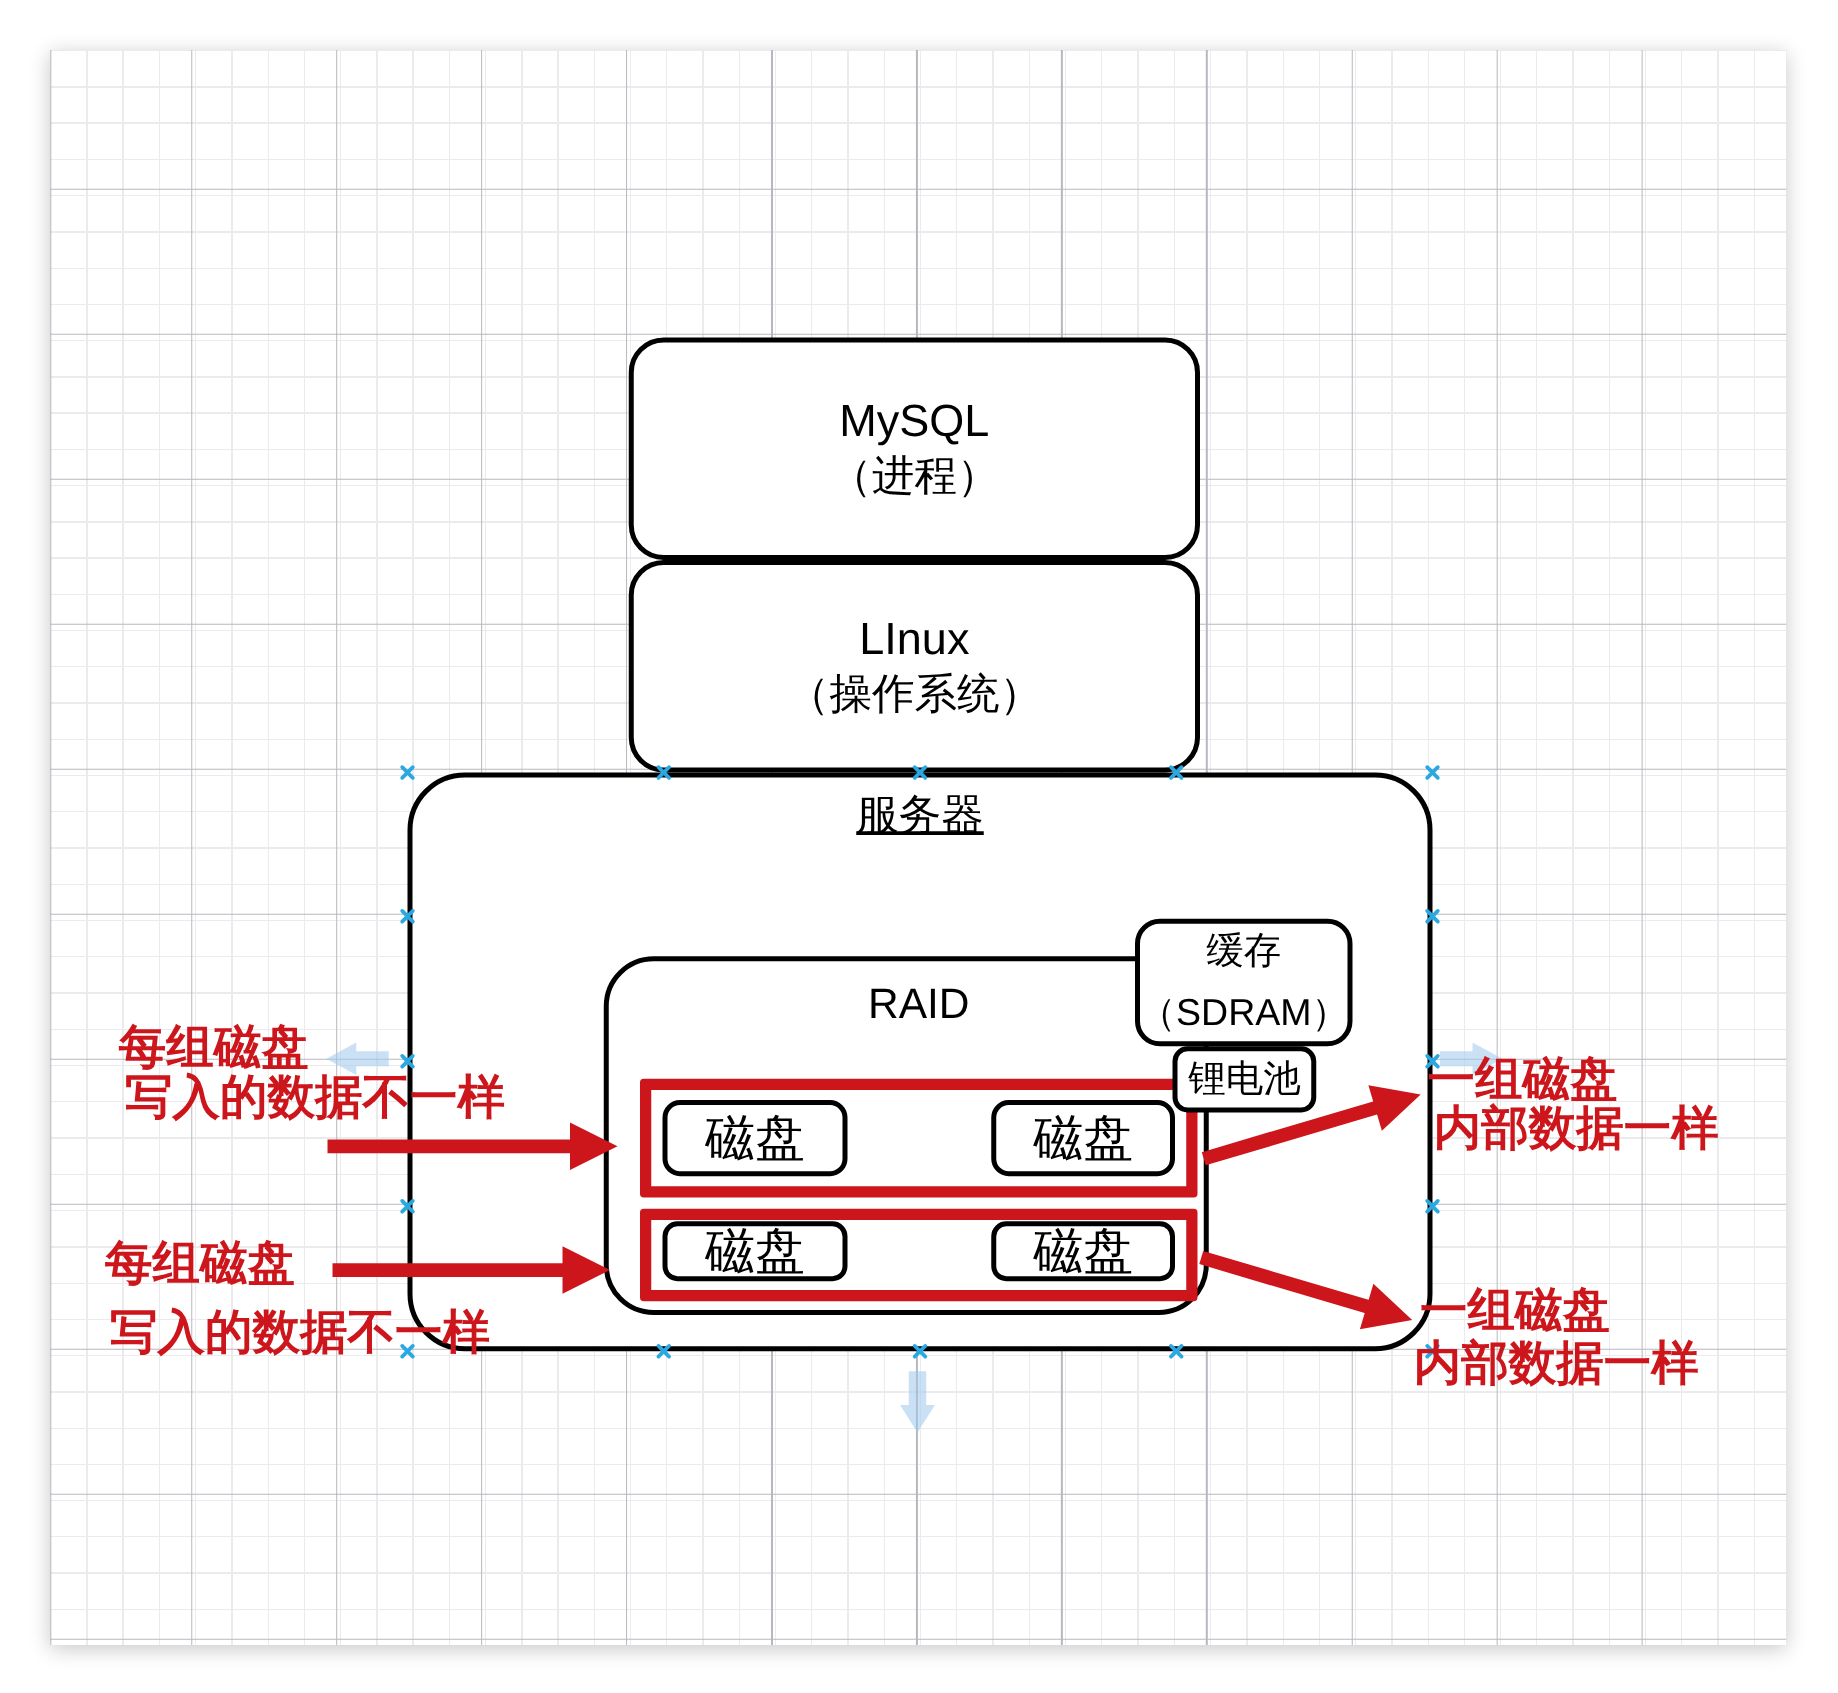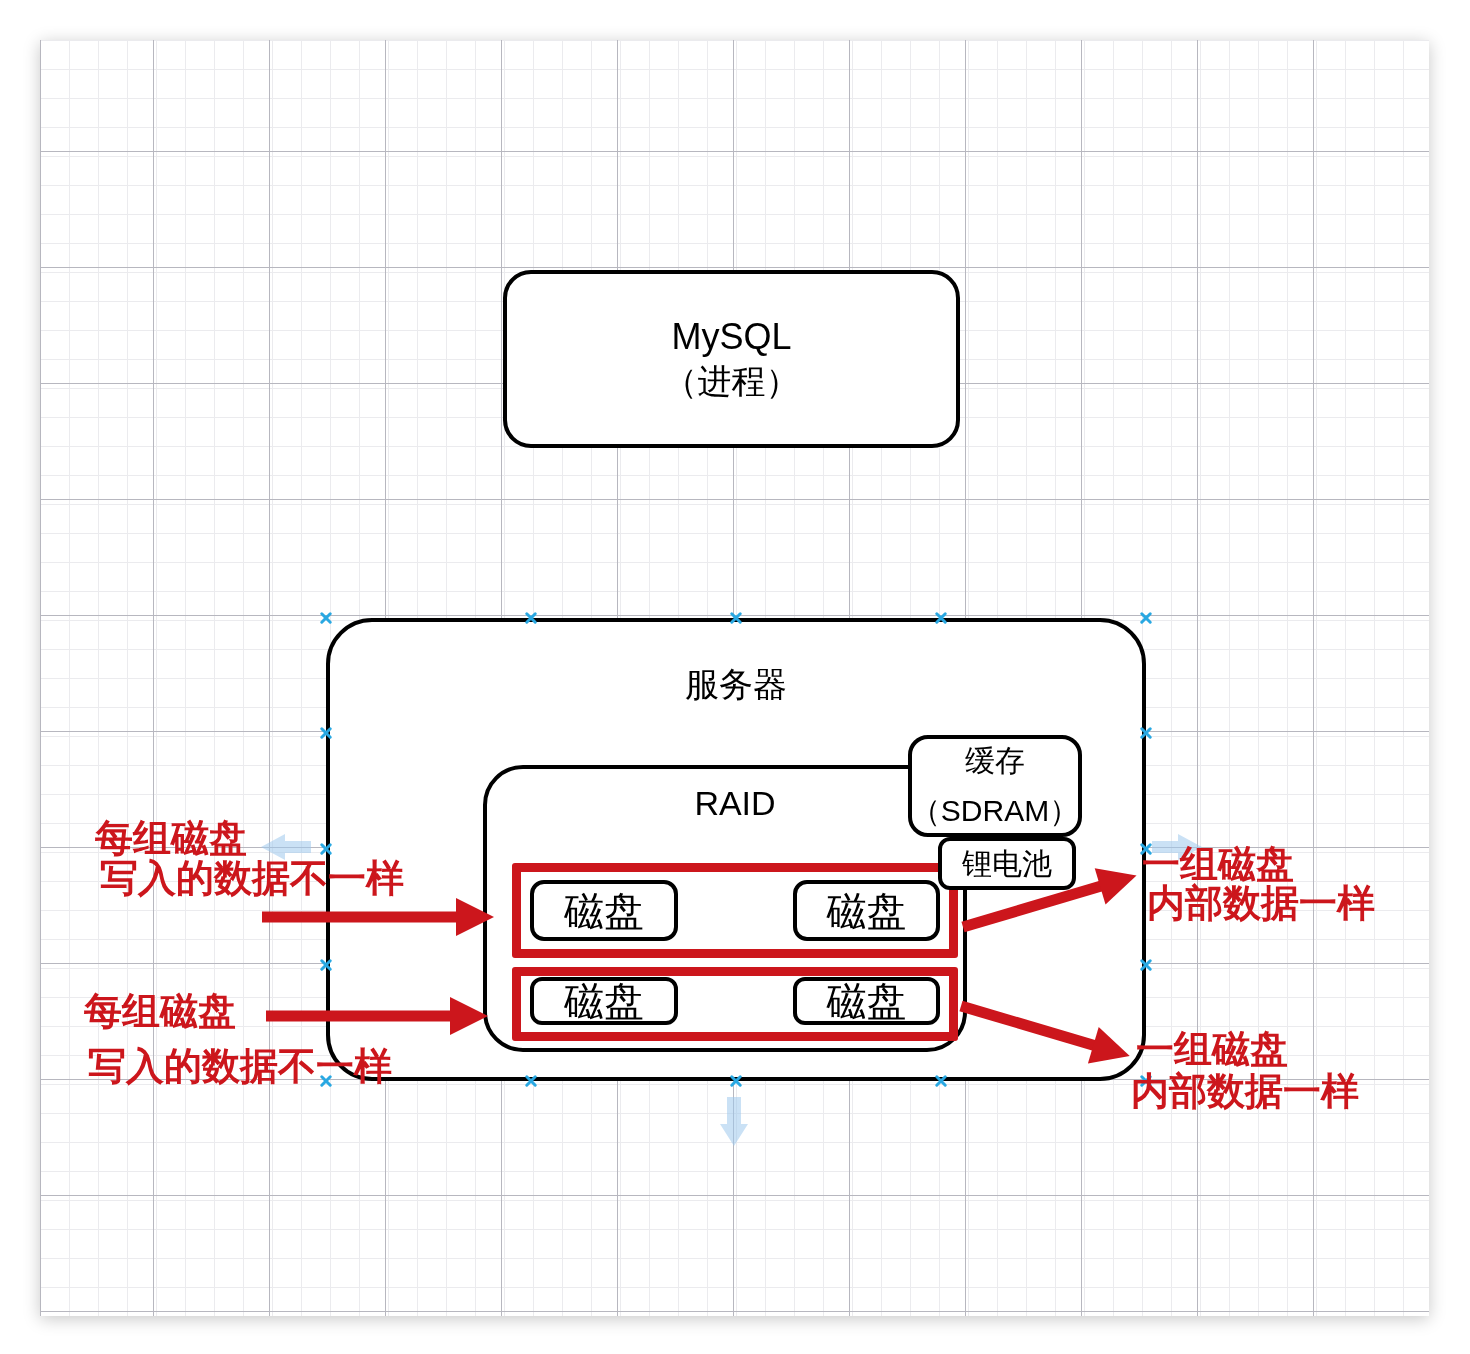--- a/index.html
+++ b/index.html
@@ -29,21 +29,21 @@
     box-shadow:0 3px 16px rgba(0,0,0,0.22);
   }
   .node{
     position:absolute;box-sizing:border-box;background:#ffffff;border:4px solid var(--ink);
     display:flex;flex-direction:column;align-items:center;justify-content:center;
     text-align:center;
   }
   .t-main{font-size:36px;line-height:44px;white-space:nowrap;}
   .t-sub{font-size:34px;line-height:44px;white-space:nowrap;}
   .top-text{justify-content:flex-start;}
-  .server-title{font-size:34px;line-height:44px;margin-top:40px;white-space:nowrap;}
+  .server-title{font-size:34px;line-height:44px;margin-top:8px;white-space:nowrap;text-decoration:underline;}
   .server-sub{font-size:33px;line-height:42px;white-space:nowrap;}
   .raid-title{font-size:34px;line-height:40px;margin-top:14px;white-space:nowrap;}
   .raid-sub{font-size:32px;line-height:40px;white-space:nowrap;}
   .small-t{font-size:30px;line-height:38px;white-space:nowrap;}
   .disk-t{font-size:40px;line-height:34px;white-space:nowrap;}
   .red-outline{
     position:absolute;box-sizing:border-box;border:9px solid var(--red);
     background:transparent;border-radius:3px;
   }
   .red-line{
@@ -102,27 +102,31 @@
     <div class="disk-t">磁盘</div>
   </div>
   <div class="node z-disk" style="left:793px;top:977px;width:147px;height:48px;border-radius:12px;">
     <div class="disk-t">磁盘</div>
   </div>
 
   <div class="node z-side" style="left:908px;top:735px;width:174px;height:102px;border-radius:20px;">
     <div class="small-t">缓存</div>
     <div class="small-t">（SDRAM）</div>
   </div>
-  <div class="node z-side" style="left:938px;top:837px;width:138px;height:53px;border-radius:12px;">
+  <div class="node z-side" style="left:938px;top:837px;width:115px;height:53px;border-radius:12px;">
     <div class="small-t">锂电池</div>
   </div>
 
   <div class="node z-stack" style="left:503px;top:270px;width:457px;height:178px;border-radius:28px;">
     <div class="t-main">MySQL</div>
     <div class="t-sub">（进程）</div>
+  </div>
+  <div class="node z-stack" style="left:503px;top:448px;width:457px;height:170px;border-radius:28px;">
+    <div class="t-main">LInux</div>
+    <div class="t-sub">（操作系统）</div>
   </div>
 
   <span class="xm" style="left:326px;top:618px;"></span>
   <span class="xm" style="left:531px;top:618px;"></span>
   <span class="xm" style="left:736px;top:618px;"></span>
   <span class="xm" style="left:941px;top:618px;"></span>
   <span class="xm" style="left:1146px;top:618px;"></span>
   <span class="xm" style="left:326px;top:733px;"></span>
   <span class="xm" style="left:1146px;top:733px;"></span>
   <span class="xm" style="left:326px;top:849px;"></span>

